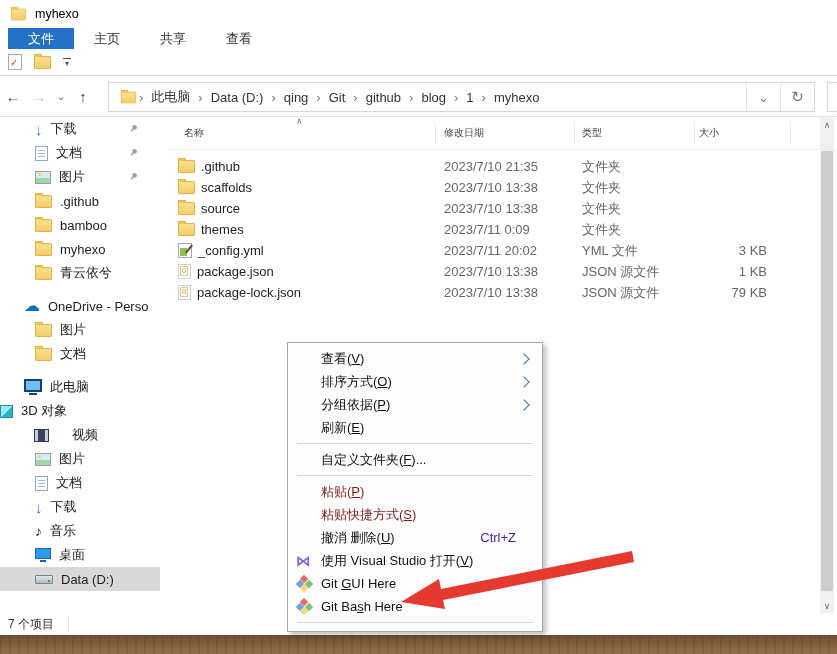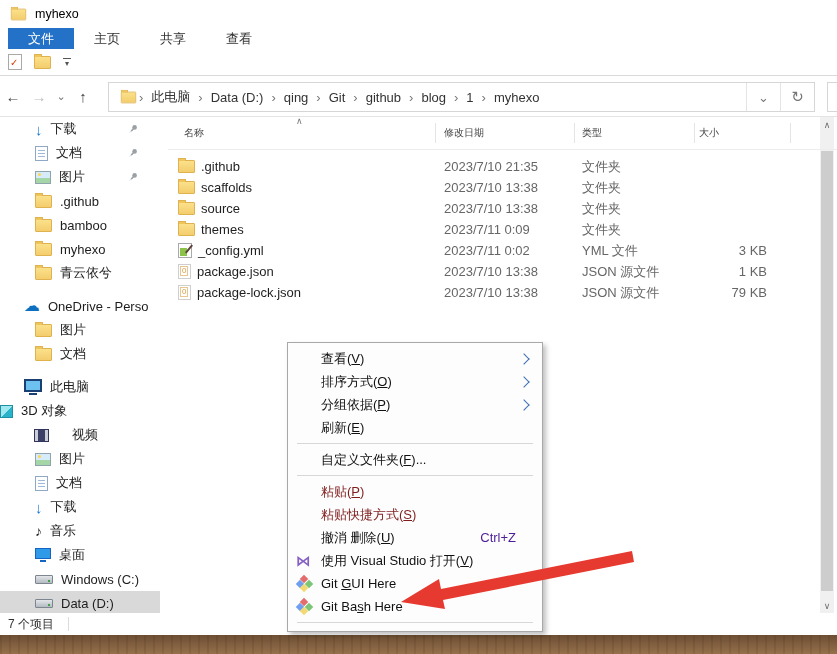--- a/index.html
+++ b/index.html
@@ -248,24 +248,20 @@
         <span>下载</span>
       </div>
       <div class="srow" style="padding-left: 35px;">
         <span class="imusic">♪</span>
         <span>音乐</span>
       </div>
       <div class="srow" style="padding-left: 35px;">
         <span class="idesk"></span>
         <span>桌面</span>
       </div>
-      <div class="srow" style="padding-left: 35px;">
-        <span class="idrive"></span>
-        <span>Windows (C:)</span>
-      </div>
       <div class="srow sel" style="padding-left: 35px;">
         <span class="idrive"></span>
         <span>Data (D:)</span>
       </div>
     </div>
   <div class="sb-scroll">
     <span class="sb-arrow" style="top:0">∧</span>
     <div class="sb-thumb" style="top:34px;height:440px"></div>
     <span class="sb-arrow" style="bottom:0">∨</span>
   </div>
@@ -312,21 +308,21 @@
           </span>
           <span class="f-date">2023/7/11 0:09</span>
           <span class="f-type">文件夹</span>
           <span class="f-size"></span>
         </div>
         <div class="frow">
           <span class="f-name">
             <span class="iyml"></span>
             <span>_config.yml</span>
           </span>
-          <span class="f-date">2023/7/11 0:02</span>
+          <span class="f-date">2023/7/11 20:02</span>
           <span class="f-type">YML 文件</span>
           <span class="f-size">3 KB</span>
         </div>
         <div class="frow">
           <span class="f-name">
             <span class="ijson"></span>
             <span>package.json</span>
           </span>
           <span class="f-date">2023/7/10 13:38</span>
           <span class="f-type">JSON 源文件</span>

